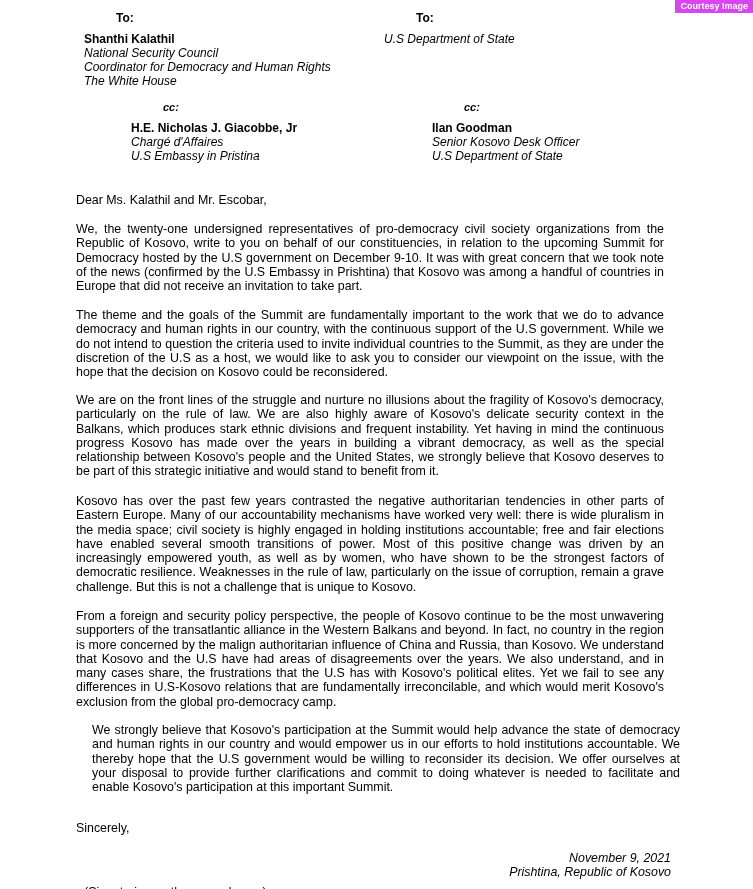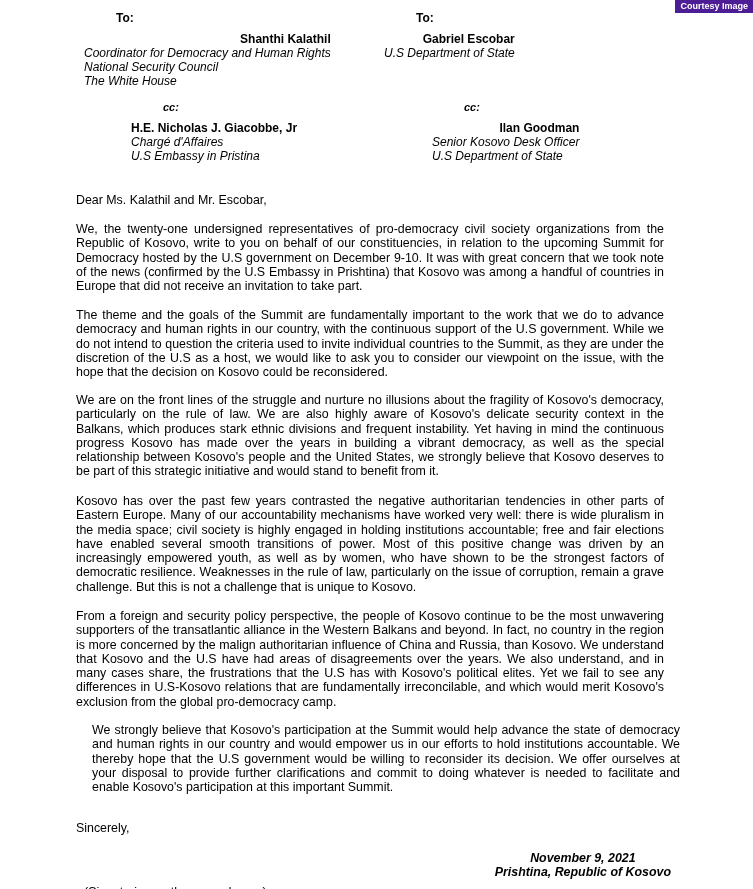--- a/index.html
+++ b/index.html
@@ -2,27 +2,27 @@
 <html><head>
   <meta charset="utf-8">
   <style>
     html, body { margin: 0; padding: 0; background: #ffffff; }
     body {
       width: 753px; height: 889px; position: relative; overflow: hidden;
       font-family: "Liberation Sans", sans-serif; color: #000;
     }
     .badge {
       position: absolute; right: 0; top: 0;
-      background: #4c1d95; color: #fff;
+      background: #d946ef; color: #fff;
       font-family: "Liberation Sans", sans-serif; font-weight: bold;
       font-size: 9px; line-height: 12px; padding: 0 5px 1px 5px;
     }
     .addr { position: absolute; font-size: 12px; line-height: 14px; }
     .addr .label { font-weight: bold; margin-bottom: 7px; margin-left: 32px; }
-    .addr .name { font-weight: bold; text-align: right; }
+    .addr .name { font-weight: bold; }
     .addr .line { font-style: italic; }
     .cc .label { font-weight: bold; font-style: italic; font-size: 11px; margin-bottom: 7px; }
     #to-left { left: 84px; top: 11px; }
     #to-right { left: 384px; top: 11px; }
     #cc-left { left: 131px; top: 100px; }
     #cc-right { left: 432px; top: 100px; }
 
     .body-text {
       position: absolute; left: 76px; width: 588px;
       font-size: 12.4px; line-height: 14.3px; text-align: justify;
@@ -30,40 +30,39 @@
     .salutation { top: 193px; }
     #p1 { top: 222px; }
     #p2 { top: 308px; }
     #p3 { top: 393px; }
     #p4 { top: 494px; }
     #p5 { top: 609px; }
     #p6 { top: 723px; margin-left: 16px; }
     .closing { top: 821px; }
     .signatories { position: absolute; left: 84px; top: 885px; font-size: 12.4px; }
     .date-block {
-      position: absolute; right: 82px; top: 851px; text-align: center;
-      font-size: 12.4px; line-height: 14.3px; font-weight: bold; font-style: italic;
+      position: absolute; right: 82px; top: 851px; text-align: right;
+      font-size: 12.4px; line-height: 14.3px; font-weight: normal; font-style: italic;
     }
   </style>
 </head>
 <body>
 
 <div class="badge">Courtesy Image</div>
 
 <div class="addr" id="to-left">
   <div class="label">To:</div>
   <div class="name">Shanthi Kalathil</div>
+  <div class="line">National Security Council</div>
   <div class="line">Coordinator for Democracy and Human Rights</div>
-  <div class="line">National Security Council</div>
   <div class="line">The White House</div>
 </div>
 
 <div class="addr" id="to-right">
   <div class="label">To:</div>
-  <div class="name">Gabriel Escobar</div>
   <div class="line">U.S Department of State</div>
 </div>
 
 <div class="addr cc" id="cc-left">
   <div class="label">cc:</div>
   <div class="name">H.E. Nicholas J. Giacobbe, Jr</div>
   <div class="line">Chargé d'Affaires</div>
   <div class="line">U.S Embassy in Pristina</div>
 </div>
 

